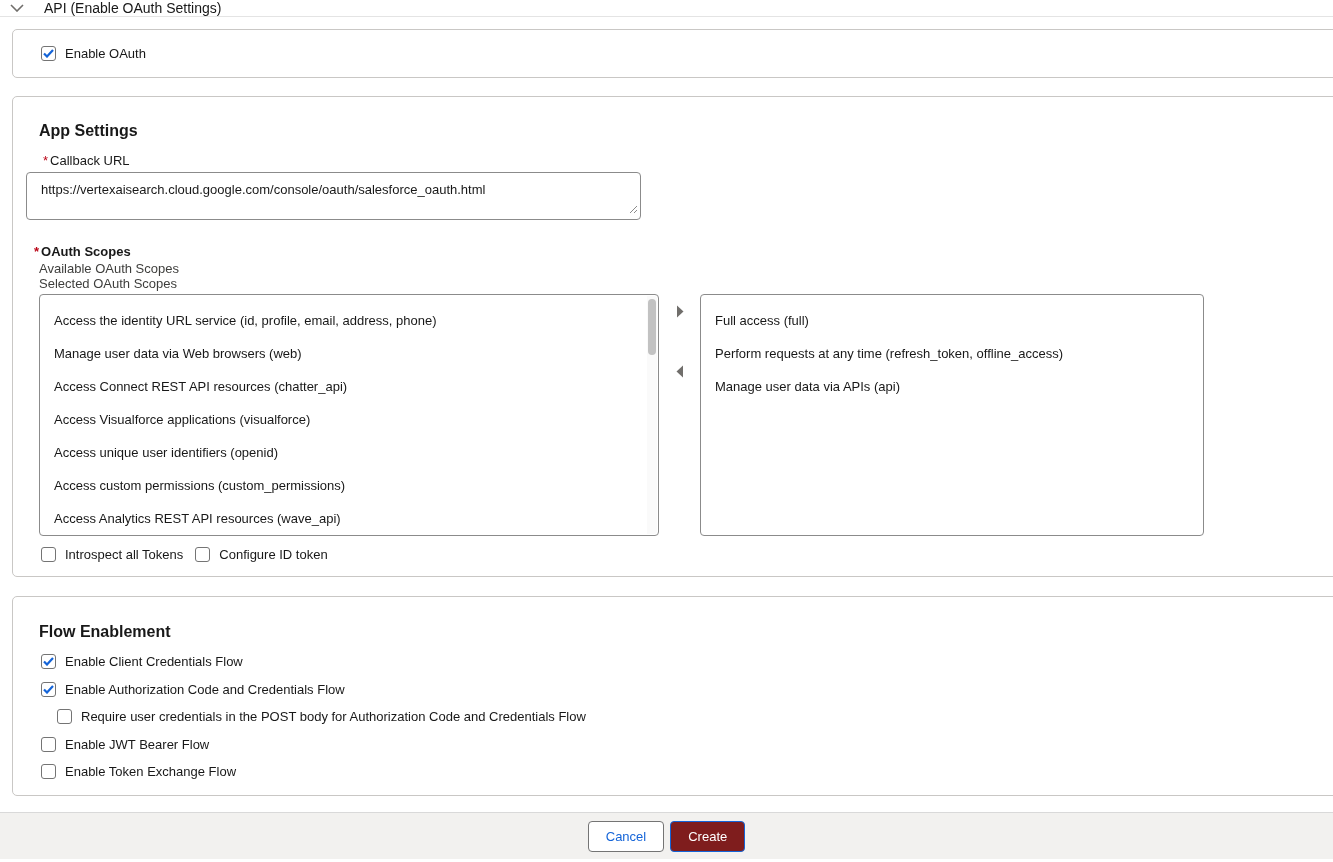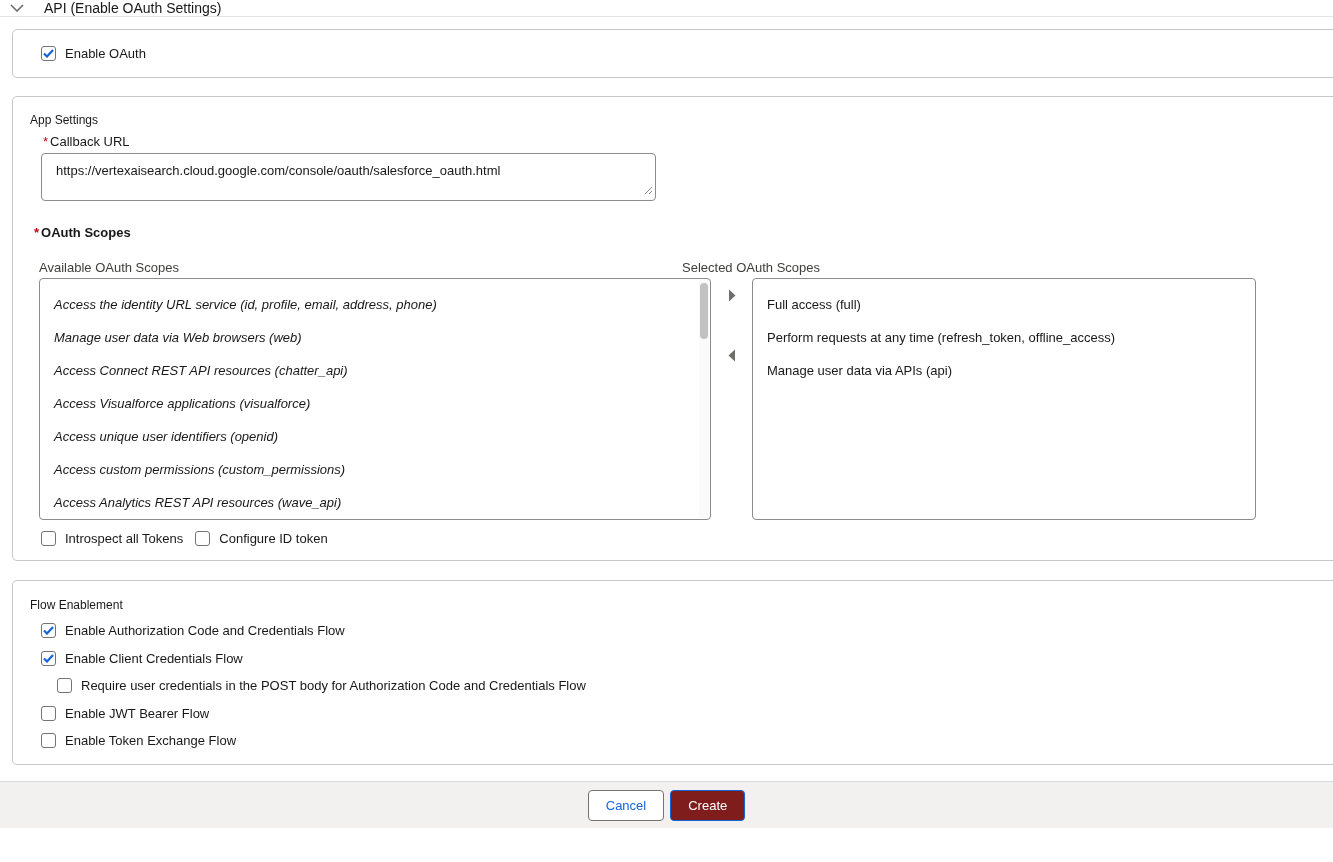--- a/index.html
+++ b/index.html
@@ -23,60 +23,60 @@
   .card {
     background:#fff;
     border:1px solid #c9c7c5;
     border-radius:5px;
     margin-left:12px; margin-right:-5px;
   }
   .card-oauth { margin-top:12px; height:49px; display:flex; align-items:center; padding-left:28px; }
   .card-settings { margin-top:18px; padding:12px 20px 14px 13px; }
   .card-flow { margin-top:19px; padding:13px 20px 16px 13px; }
 
-  .card-title { font-weight:normal; font-size:12px; margin:4px; }
+  .card-title { font-weight:bold; font-size:16px; margin:13px; }
 
   
   .cb-row { display:flex; align-items:center; gap:9px; }
   .cb {
     width:15px; height:15px; flex:0 0 15px;
     border:1px solid #747474; border-radius:3px;
     background:#fff; display:inline-flex; align-items:center; justify-content:center;
     cursor:pointer;
   }
   .cb svg { display:none; }
   .cb.checked svg { display:block; }
 
   
   .req-label { display:flex; align-items:center; font-size:13px; }
   .req-star { color:#ba0517; margin-right:2px; }
   .bold { font-weight:bold; }
   .sub-label { color:#3e3e3c; font-size:13px; }
 
   
   .callback-label { margin:7px 0 4px 17px; }
-  .textarea-wrap { position:relative; width:615px; margin-left:15px; }
+  .textarea-wrap { position:relative; width:615px; }
   .textarea-wrap textarea {
     width:615px; height:48px; resize:none;
     border:1px solid #8b8b8b; border-radius:4px;
     padding:9px 14px; font-family:"Liberation Sans",sans-serif; font-size:13px; color:#181818;
     outline:none;
   }
   .grip { position:absolute; right:3px; bottom:6px; pointer-events:none; }
 
   
   .scopes-title { margin:21px 0 0 8px; }
-  .dual-head { display:flex; margin:20px 0 3px 13px; }
+  .dual-head { display:flex; margin:2px 0 3px 13px;flex-direction:column; }
   .dual-head .h-avail { width:643px; }
   .dual-listbox { display:flex; margin-left:13px; }
   .listbox {
     position:relative; height:242px;
     border:1px solid #8b8b8b; border-radius:4px; background:#fff;
   }
-  .listbox.available { width:672px;font-style:italic; }
+  .listbox.available { width:620px; }
   .listbox.selected  { width:504px; }
   .listbox ul { list-style:none; margin:0; padding:9px 0 0 0; overflow:hidden; }
   .listbox li { padding:8px 14px; line-height:17px; cursor:default; }
   .arrow-col {
     width:41px; display:flex; flex-direction:column; align-items:center;
     padding-top:11px; gap:47px;
   }
   .arrow-btn { background:none; border:none; padding:0; cursor:pointer; display:flex; }
   .scrollbar-track {
     position:absolute; top:1px; right:1px; bottom:1px; width:10px;
@@ -230,32 +230,32 @@
 
   <div class="flow-list">
     <div class="cb-row flow-row">
       <span class="cb checked">
         <span style="display:contents;">
           <svg width="11" height="9" viewBox="0 0 11 9">
               <path d="M1 4.5 L4 7.5 L10 1" fill="none" stroke="#1464d8" stroke-width="2.2"></path>
             </svg>
         </span>
       </span>
-      <span>Enable Authorization Code and Credentials Flow</span>
+      <span>Enable Client Credentials Flow</span>
     </div>
 
     <div class="cb-row flow-row">
       <span class="cb checked">
         <span style="display:contents;">
           <svg width="11" height="9" viewBox="0 0 11 9">
               <path d="M1 4.5 L4 7.5 L10 1" fill="none" stroke="#1464d8" stroke-width="2.2"></path>
             </svg>
         </span>
       </span>
-      <span>Enable Client Credentials Flow</span>
+      <span>Enable Authorization Code and Credentials Flow</span>
     </div>
 
     <div class="cb-row flow-row indent">
       <span class="cb">
         <span style="display:contents;">
           
         </span>
       </span>
       <span>Require user credentials in the POST body for Authorization Code and Credentials Flow</span>
     </div>

